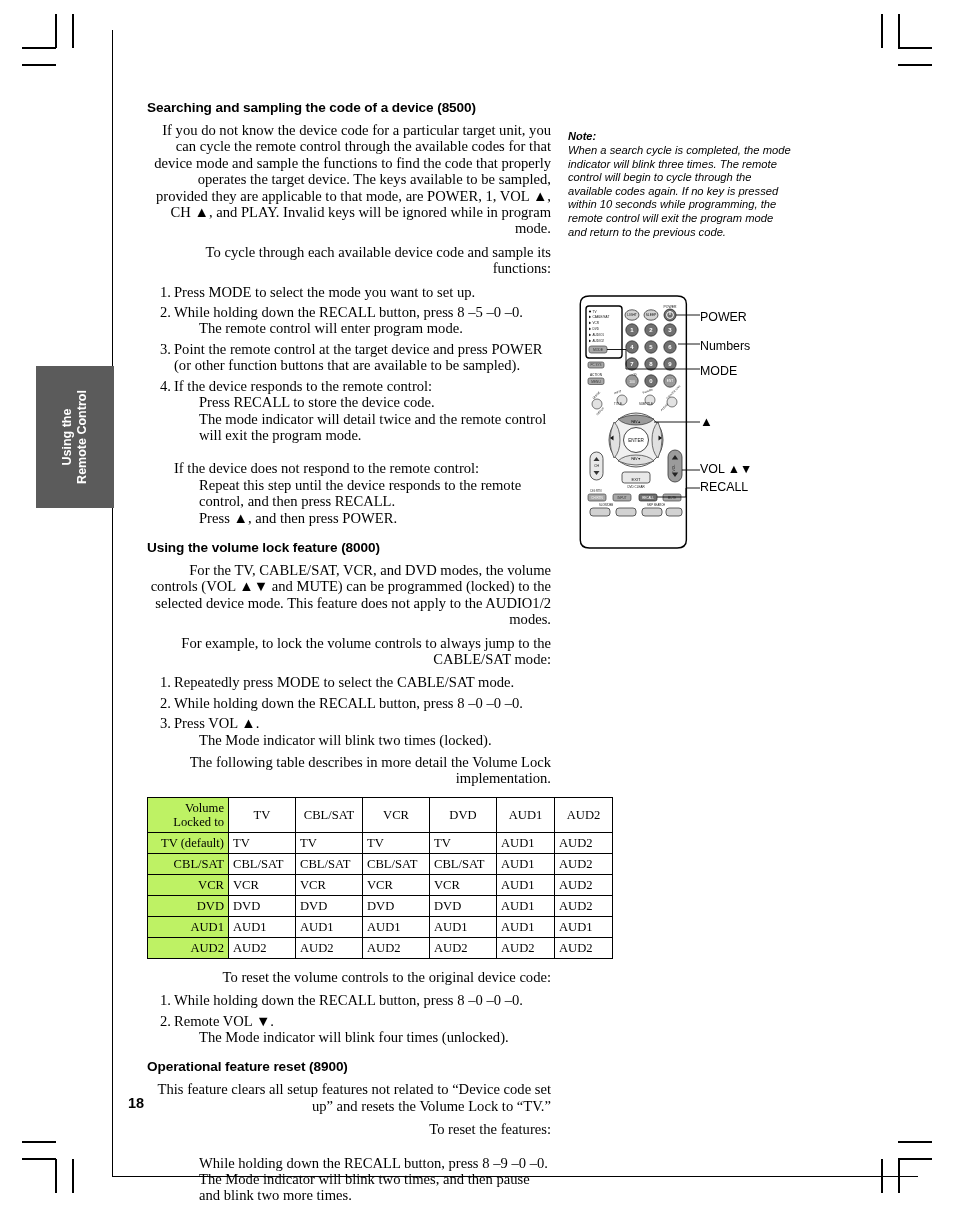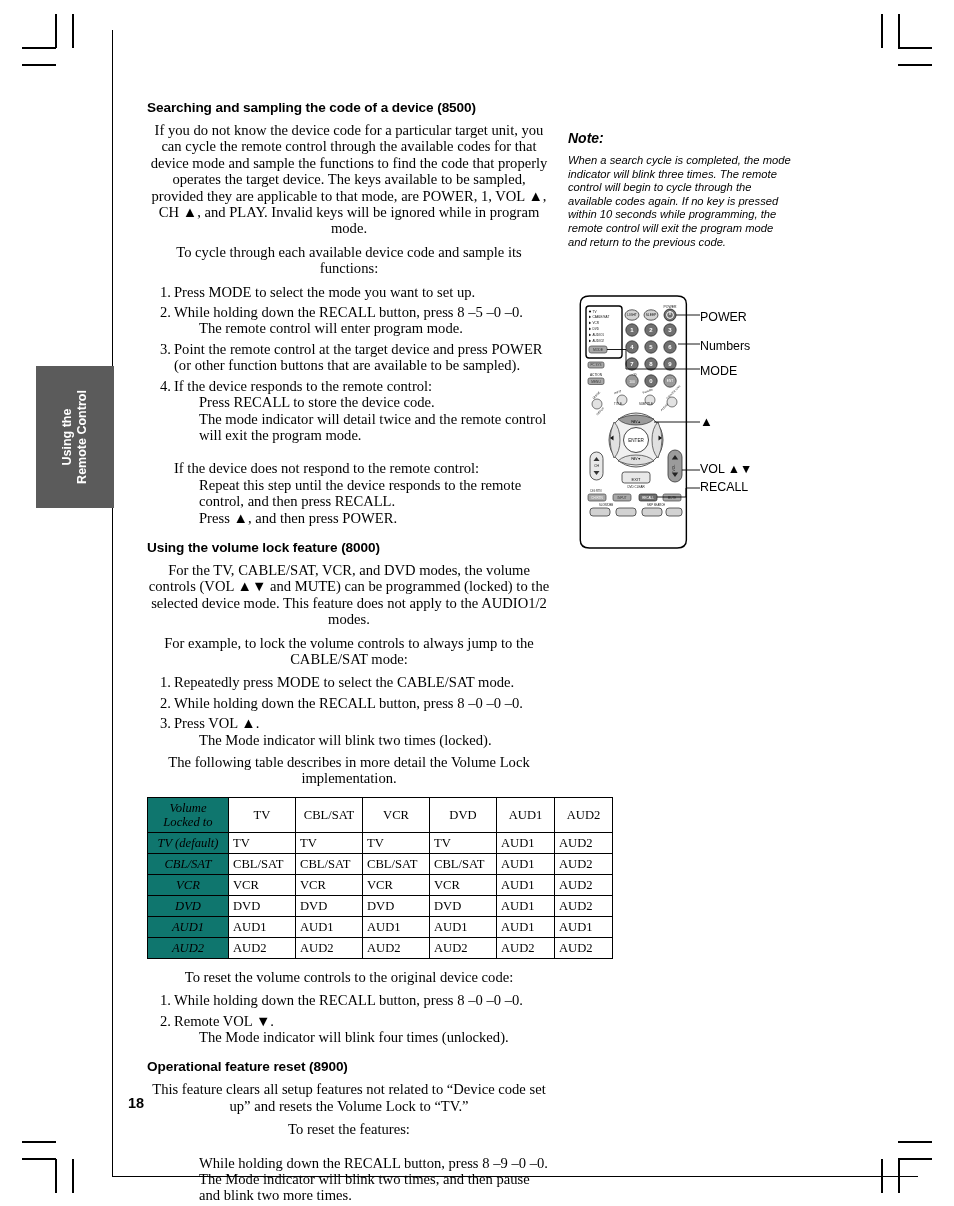--- a/index.html
+++ b/index.html
@@ -55,21 +55,21 @@
     font-weight: bold;
     font-size: 13.6px;
     margin: 0 0 7px 0;
     letter-spacing: -0.1px;
   }
   h2.sec.second { margin-top: 14px; }
   p.body {
     margin: 0 0 7px 0;
     font-size: 14.6px;
     line-height: 16.4px;
-    text-align: center;
+    text-align: right;
   }
   ol.steps {
     margin: 0 0 6px 0;
     padding: 0;
     list-style: none;
     counter-reset: stp;
   }
   ol.steps > li {
     position: relative;
     padding-left: 27px;
@@ -107,24 +107,23 @@
   }
   table.vol td {
     border: 1px solid #000;
     font-size: 12.6px;
     line-height: 14px;
     padding: 2px 4px;
     height: 16px;
     vertical-align: middle;
   }
   table.vol td.rowhdr {
-    background: #0f766e;
-    text-align: center;
+    background: #bef264;
+    text-align: right;
     width: 72px;
-    font-style: italic;
   }
   table.vol td.colhdr {
     text-align: center;
     vertical-align: middle;
   }
   table.vol tr.headrow td.rowhdr {
     vertical-align: top;
     line-height: 14.5px;
     padding-top: 3px;
   }
@@ -139,22 +138,22 @@
   
   .note-col {
     position: absolute;
     left: 568px; top: 130px;
     width: 225px;
     font-family: "Liberation Sans", sans-serif;
   }
   .note-title {
     font-weight: bold;
     font-style: italic;
-    font-size: 14px;
-    margin-bottom: 8px;
+    font-size: 11px;
+    margin-bottom: 2px;
   }
   .note-body {
     font-style: italic;
     font-size: 11.2px;
     line-height: 13.6px;
   }
 
   
   .pageno {
     position: absolute;

